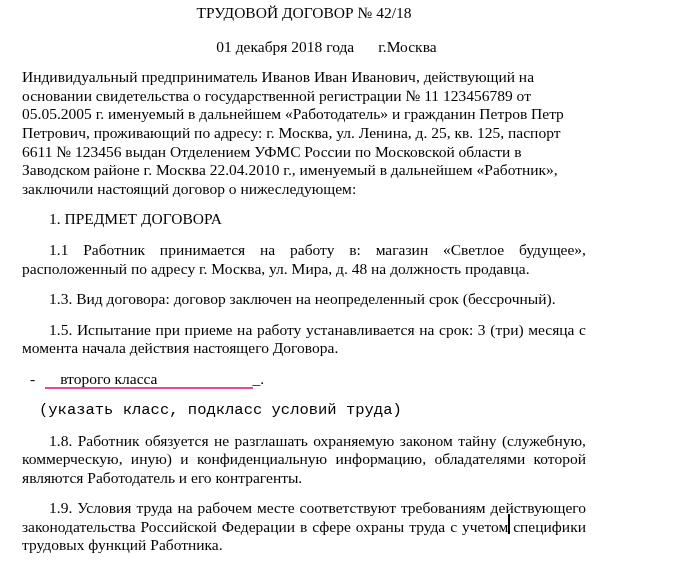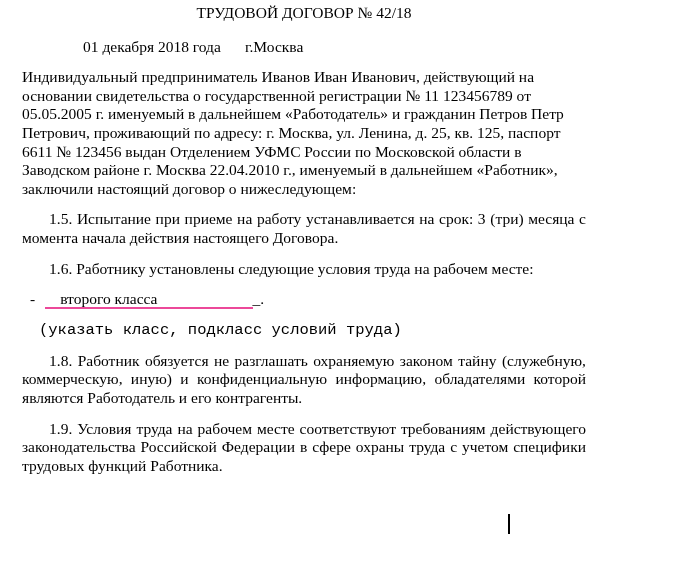--- a/index.html
+++ b/index.html
@@ -24,21 +24,21 @@
     padding: 4px 8px 0 10px;
   }
   .title {
     text-align: center;
     margin: 0 0 15px 0;
     font-weight: normal;
     font-size: 15.5px;
   }
   .dateline {
     display: flex;
-    justify-content: flex-start;
+    justify-content: center;
     padding-left: 73px;
     padding-right: 28px;
     margin-bottom: 8px;
     gap: 24px;
   }
   p.para {
     margin: 12px;
   }
   .indent {
     text-indent: 27px;
@@ -79,23 +79,25 @@
 
   <p class="title">ТРУДОВОЙ ДОГОВОР № 42/18</p>
 
   <div class="dateline">
     <span>01 декабря 2018 года</span>
     <span>г.Москва</span>
   </div>
 
   <p class="para">Индивидуальный предприниматель Иванов Иван Иванович, действующий на основании свидетельства о государственной регистрации № 11 123456789 от 05.05.2005 г. именуемый в дальнейшем «Работодатель» и гражданин Петров Петр Петрович, проживающий по адресу: г. Москва, ул. Ленина, д. 25, кв. 125, паспорт 6611 № 123456 выдан Отделением УФМС России по Московской области в Заводском районе г. Москва 22.04.2010 г., именуемый в дальнейшем «Работник», заключили настоящий договор о нижеследующем:</p>
 
+  <p class="para indent">1. ПРЕДМЕТ ДОГОВОРА</p>
 
+  <p class="para indent justify">1.1 Работник принимается на работу в: магазин «Светлое будущее», расположенный по адресу г. Москва, ул. Мира, д. 48 на должность продавца.</p>
+  <p class="para indent">1.3. Вид договора: договор заключен на неопределенный срок (бессрочный).</p>
   <p class="para indent justify">1.5. Испытание при приеме на работу устанавливается на срок: 3 (три) месяца с момента начала действия настоящего Договора.</p>
-  <p class="para indent">1.6. Работнику установлены следующие условия труда на рабочем месте:</p>
 
   <p class="para blank-line">
     <span class="dash">-</span><span class="u-wrap"><span class="u-sp1"></span><span>второго класса</span><span class="u-sp2"></span></span><span class="tail">_.</span>
   </p>
 
   <p class="para hint">(указать класс, подкласс условий труда)</p>
 
   <p class="para indent justify">1.8. Работник обязуется не разглашать охраняемую законом тайну (служебную, коммерческую, иную) и конфиденциальную информацию, обладателями которой являются Работодатель и его контрагенты.</p>
   <p class="para indent justify">1.9. Условия труда на рабочем месте соответствуют требованиям действующего законодательства Российской Федерации в сфере охраны труда с учетом специфики трудовых функций Работника.</p>
 

